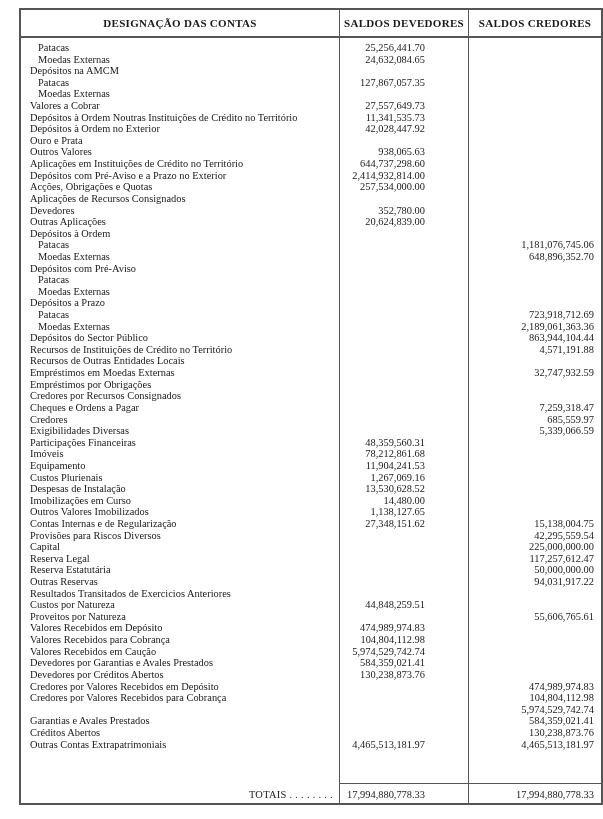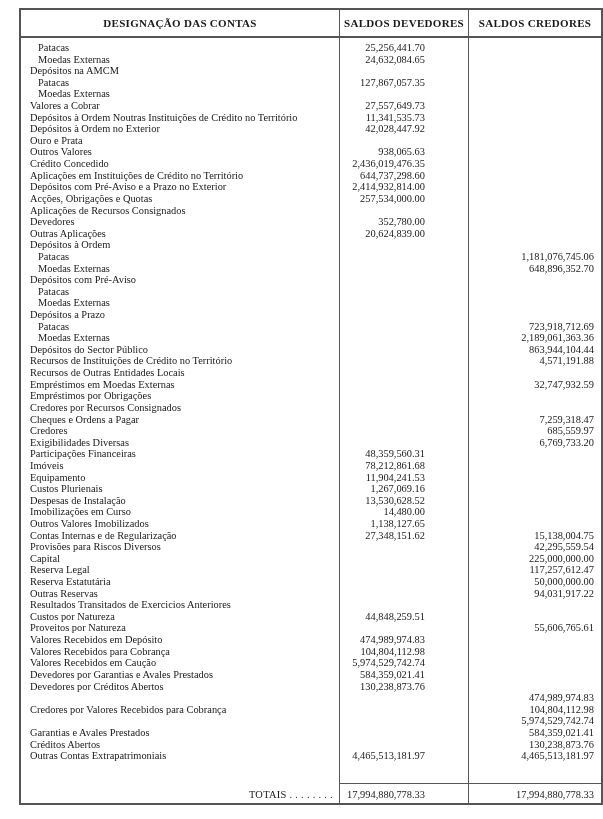--- a/index.html
+++ b/index.html
@@ -83,25 +83,20 @@
         <span class="lbl">Ouro e Prata</span>
         <span class="deb"></span>
         <span class="cred"></span>
       </div>
       <div class="row">
         <span class="lbl">Outros Valores</span>
         <span class="deb">938,065.63</span>
         <span class="cred"></span>
       </div>
       <div class="row">
-        <span class="lbl">Crédito Concedido</span>
-        <span class="deb">2,436,019,476.35</span>
-        <span class="cred"></span>
-      </div>
-      <div class="row">
         <span class="lbl">Aplicações em Instituições de Crédito no Território</span>
         <span class="deb">644,737,298.60</span>
         <span class="cred"></span>
       </div>
       <div class="row">
         <span class="lbl">Depósitos com Pré-Aviso e a Prazo no Exterior</span>
         <span class="deb">2,414,932,814.00</span>
         <span class="cred"></span>
       </div>
       <div class="row">
@@ -205,21 +200,21 @@
         <span class="cred">7,259,318.47</span>
       </div>
       <div class="row">
         <span class="lbl">Credores</span>
         <span class="deb"></span>
         <span class="cred">685,559.97</span>
       </div>
       <div class="row">
         <span class="lbl">Exigibilidades Diversas</span>
         <span class="deb"></span>
-        <span class="cred">6,769,733.20</span>
+        <span class="cred">5,339,066.59</span>
       </div>
       <div class="row">
         <span class="lbl">Participações Financeiras</span>
         <span class="deb">48,359,560.31</span>
         <span class="cred"></span>
       </div>
       <div class="row">
         <span class="lbl">Imóveis</span>
         <span class="deb">78,212,861.68</span>
         <span class="cred"></span>
@@ -313,20 +308,21 @@
         <span class="lbl">Devedores por Garantias e Avales Prestados</span>
         <span class="deb">584,359,021.41</span>
         <span class="cred"></span>
       </div>
       <div class="row">
         <span class="lbl">Devedores por Créditos Abertos</span>
         <span class="deb">130,238,873.76</span>
         <span class="cred"></span>
       </div>
       <div class="row">
+        <span class="lbl">Credores por Valores Recebidos em Depósito</span>
         <span class="deb"></span>
         <span class="cred">474,989,974.83</span>
       </div>
       <div class="row">
         <span class="lbl">Credores por Valores Recebidos para Cobrança</span>
         <span class="deb"></span>
         <span class="cred">104,804,112.98</span>
       </div>
       <div class="row">
         <span class="deb"></span>

